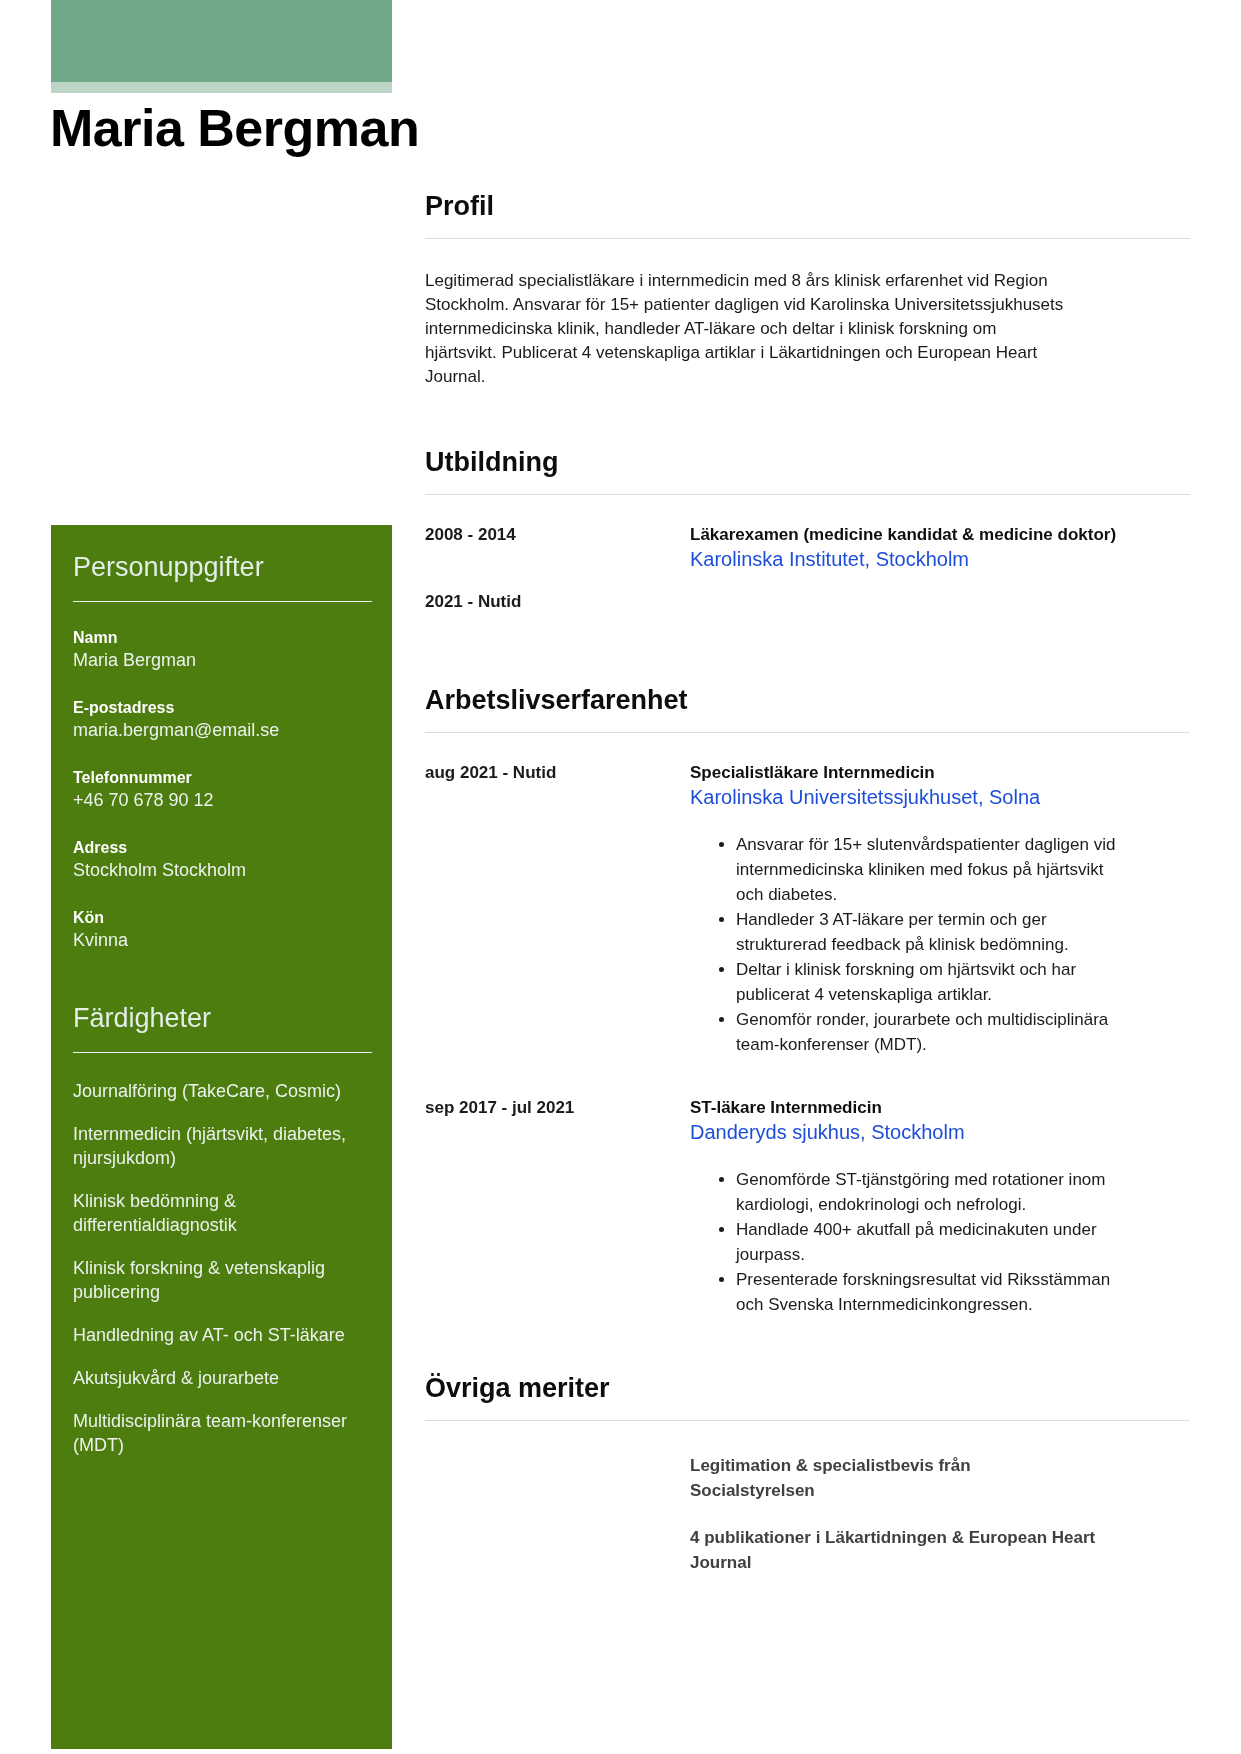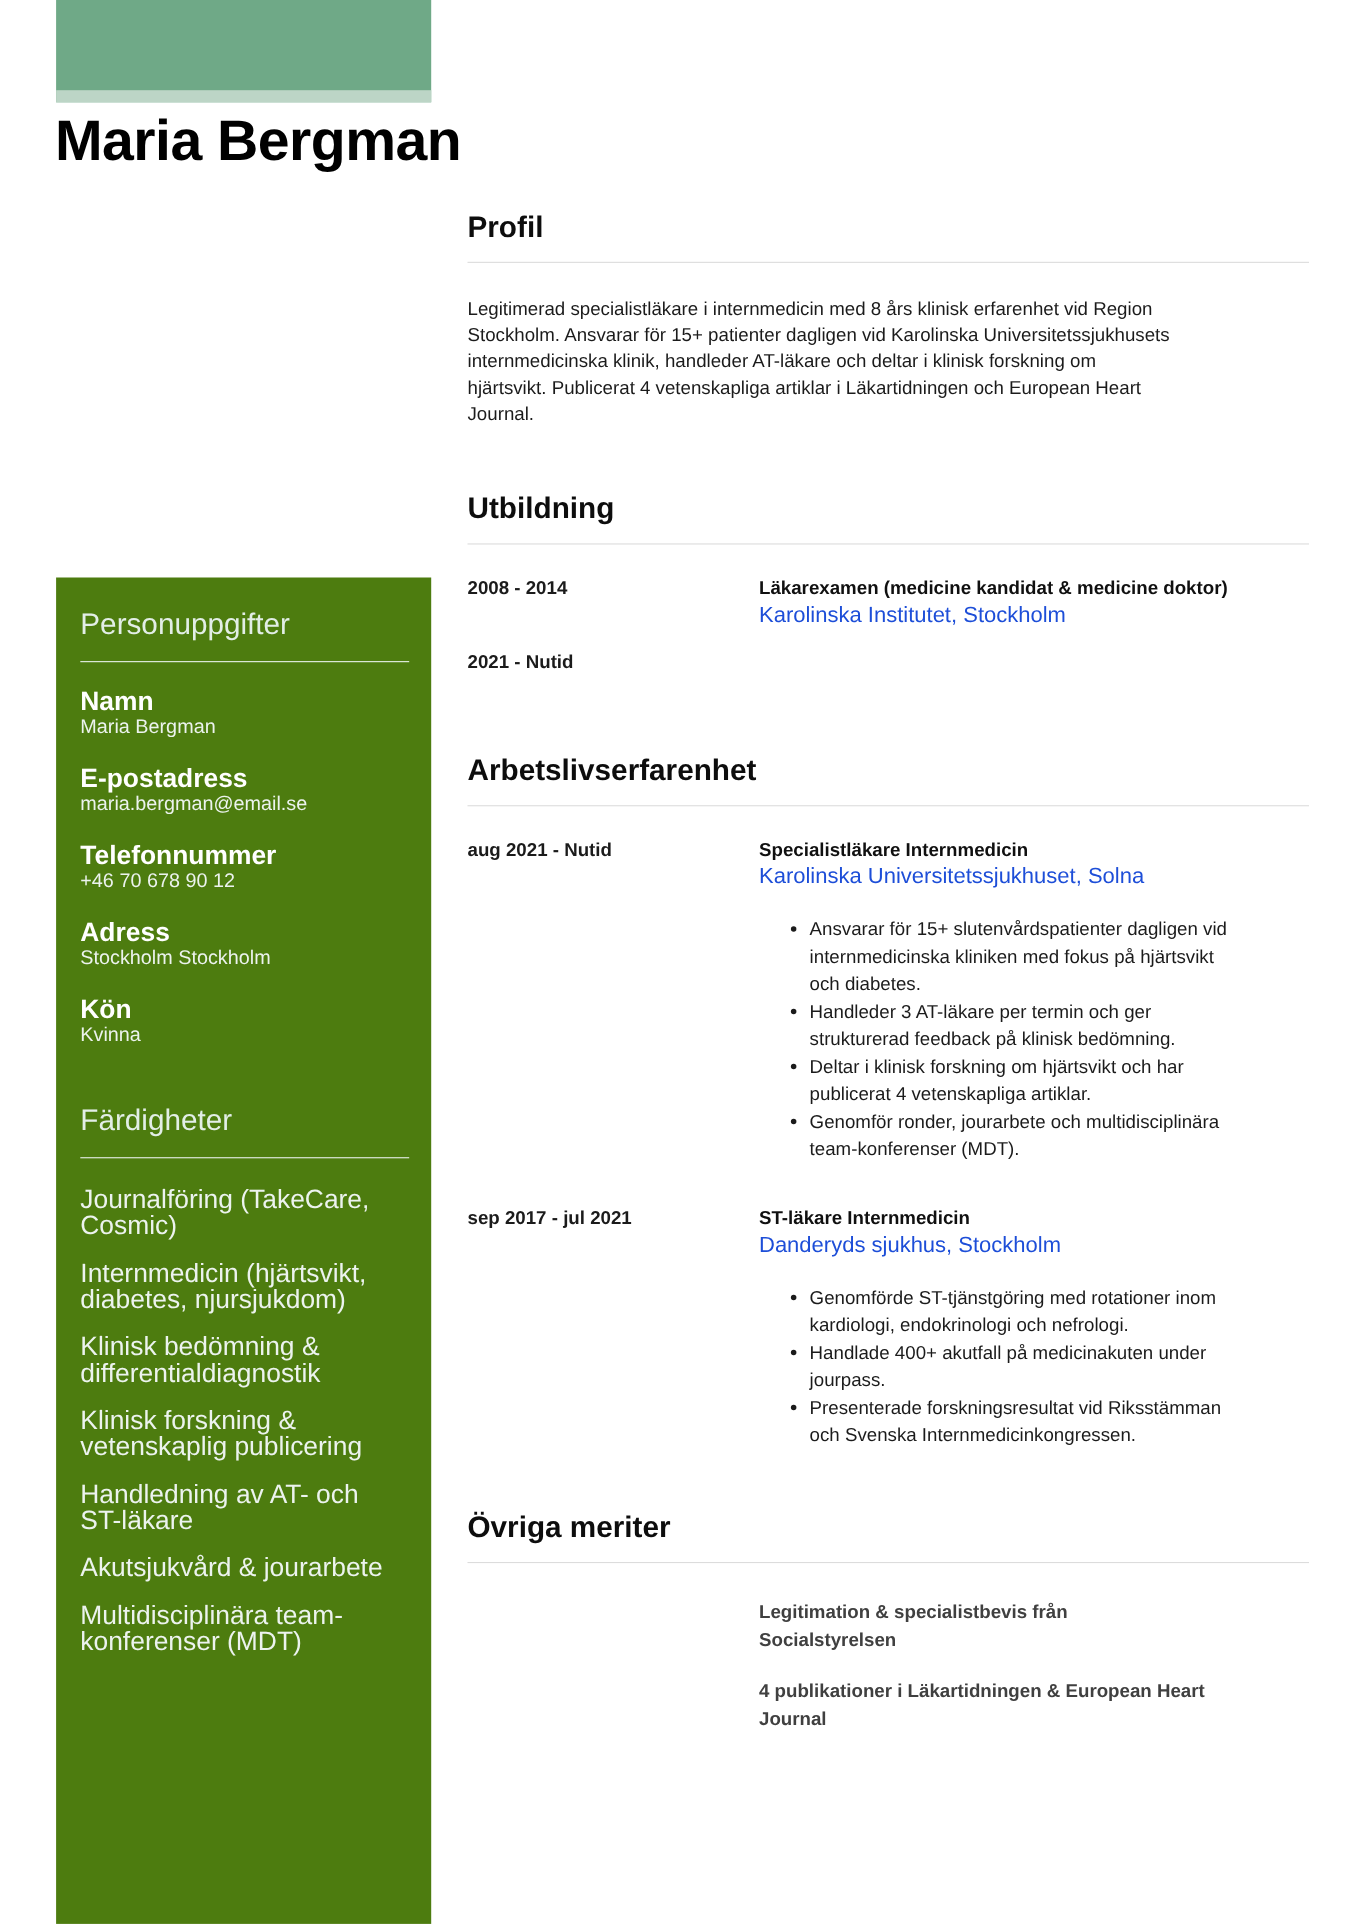--- a/index.html
+++ b/index.html
@@ -55,34 +55,34 @@
     line-height: 32px;
     color: #e2eee6;
   }
   .sb-rule {
     border-bottom: 1px solid #e9f2ec;
     margin-top: 18px;
     margin-right: 0;
   }
   .field { margin-top: 24px; }
   .field .label {
-    font-size: 24px;
+    font-size: 16px;
     font-weight: bold;
     line-height: 23px;
     color: #ffffff;
   }
   .field .value {
     font-size: 18px;
     line-height: 23px;
     color: #ecf3ee;
   }
   .skills-heading-wrap { margin-top: 50px; }
   .skills { margin-top: 26px; }
   .skill {
-    font-size: 24px;
+    font-size: 18px;
     line-height: 24px;
     color: #ecf3ee;
     margin-bottom: 19px;
     max-width: 282px;
   }
 
   
   .main {
     position: absolute;
     left: 425px; top: 190px;

